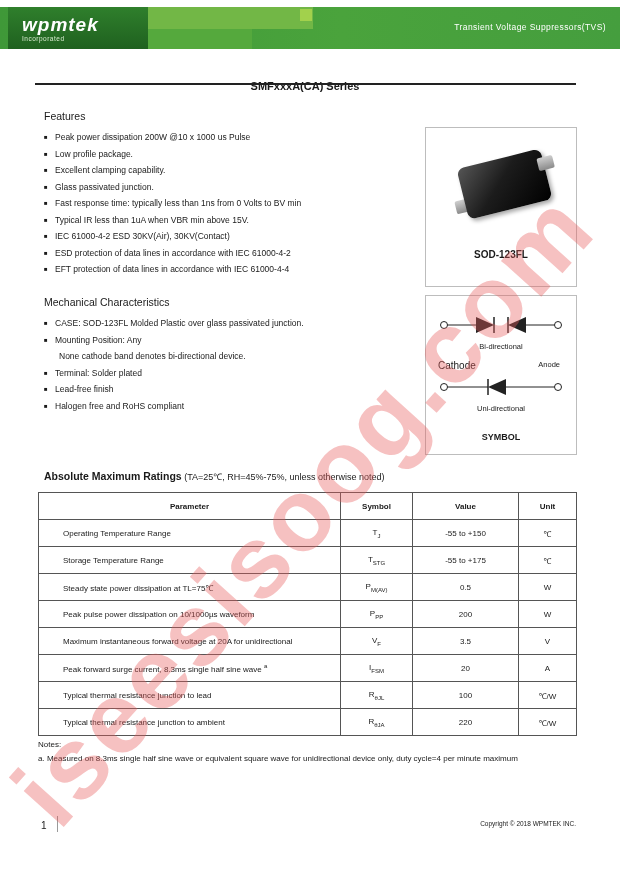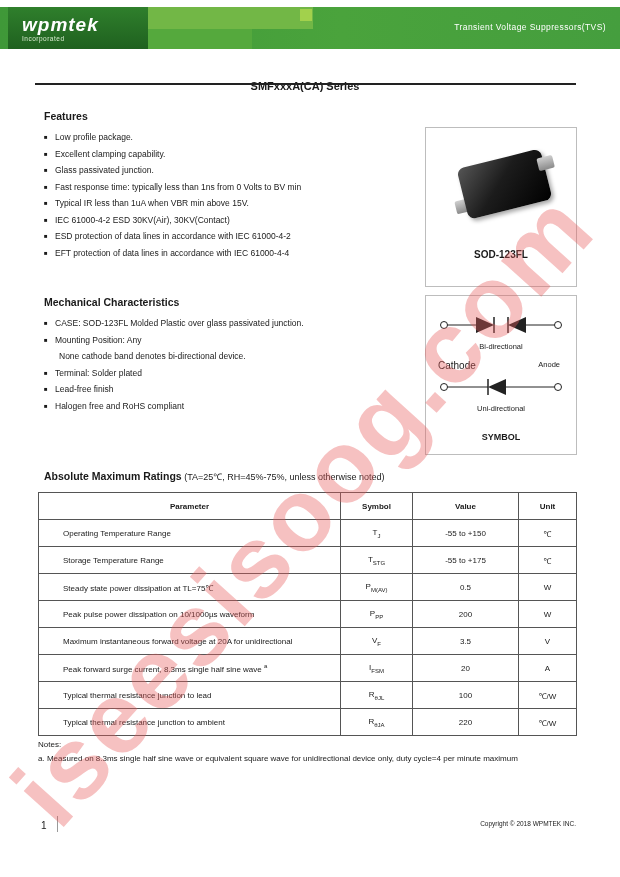--- a/index.html
+++ b/index.html
@@ -18,21 +18,21 @@
   .logo-text{color:#fff;font-size:19px;font-weight:bold;font-style:italic;letter-spacing:1px;line-height:20px;}
   .logo-sub{color:#d8ecd0;font-size:6.5px;letter-spacing:.5px;}
   .banner-title{position:absolute;right:14px;top:15px;color:#fff;font-size:8.5px;letter-spacing:.4px;}
 
   
   .series-title{position:absolute;left:35px;top:80px;width:540px;text-align:center;
                 font-size:11px;font-weight:bold;}
   .series-rule{position:absolute;left:35px;top:83px;width:541px;height:2px;background:#222;}
 
   
-  .sec-heading{font-size:10.5px;font-weight:bold;margin:0 0 7px 0;}
+  .sec-heading{font-size:10.5px;font-weight:normal;margin:0 0 7px 0;}
   .features{position:absolute;left:44px;top:110px;width:374px;}
   .mech{position:absolute;left:44px;top:296px;width:374px;}
   ul.blist{list-style:none;margin:0;padding:0;}
   ul.blist li{font-size:8.5px;line-height:16.5px;position:relative;padding-left:11px;}
   ul.blist li::before{content:"■";position:absolute;left:0;top:0;font-size:6px;}
   ul.blist li.cont{padding-left:15px;}
   ul.blist li.cont::before{content:"";}
 
   
   .pkg-box{position:absolute;left:425px;top:127px;width:150px;height:158px;
@@ -106,20 +106,21 @@
     </div>
     <div class="banner-title">Transient Voltage Suppressors(TVS)</div>
   </div>
 
   <div class="series-title">SMFxxxA(CA) Series</div>
   <div class="series-rule"></div>
 
   <div class="features">
     <div class="sec-heading">Features</div>
     <ul class="blist">
+      <li>Peak power dissipation 200W @10 x 1000 us Pulse</li>
       <li>Low profile package.</li>
       <li>Excellent clamping capability.</li>
       <li>Glass passivated junction.</li>
       <li>Fast response time: typically less than 1ns from 0 Volts to BV min</li>
       <li>Typical IR less than 1uA when VBR min above 15V.</li>
       <li>IEC 61000-4-2 ESD 30KV(Air), 30KV(Contact)</li>
       <li>ESD protection of data lines in accordance with IEC 61000-4-2</li>
       <li>EFT protection of data lines in accordance with IEC 61000-4-4</li>
     </ul>
   </div>

